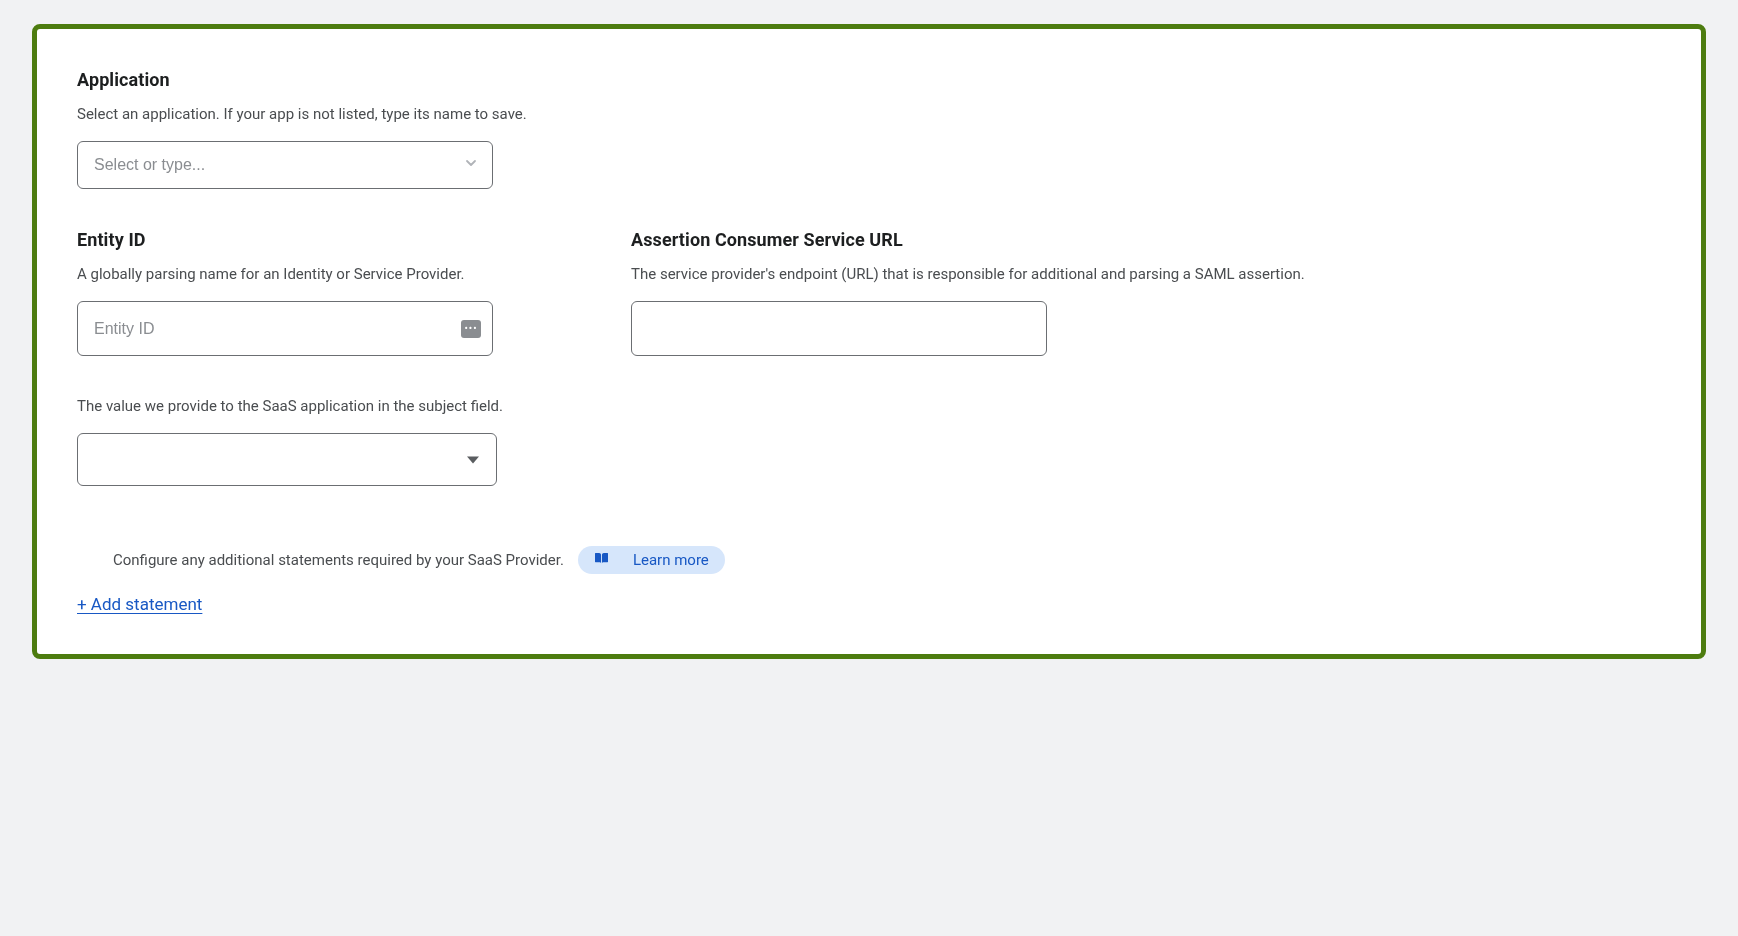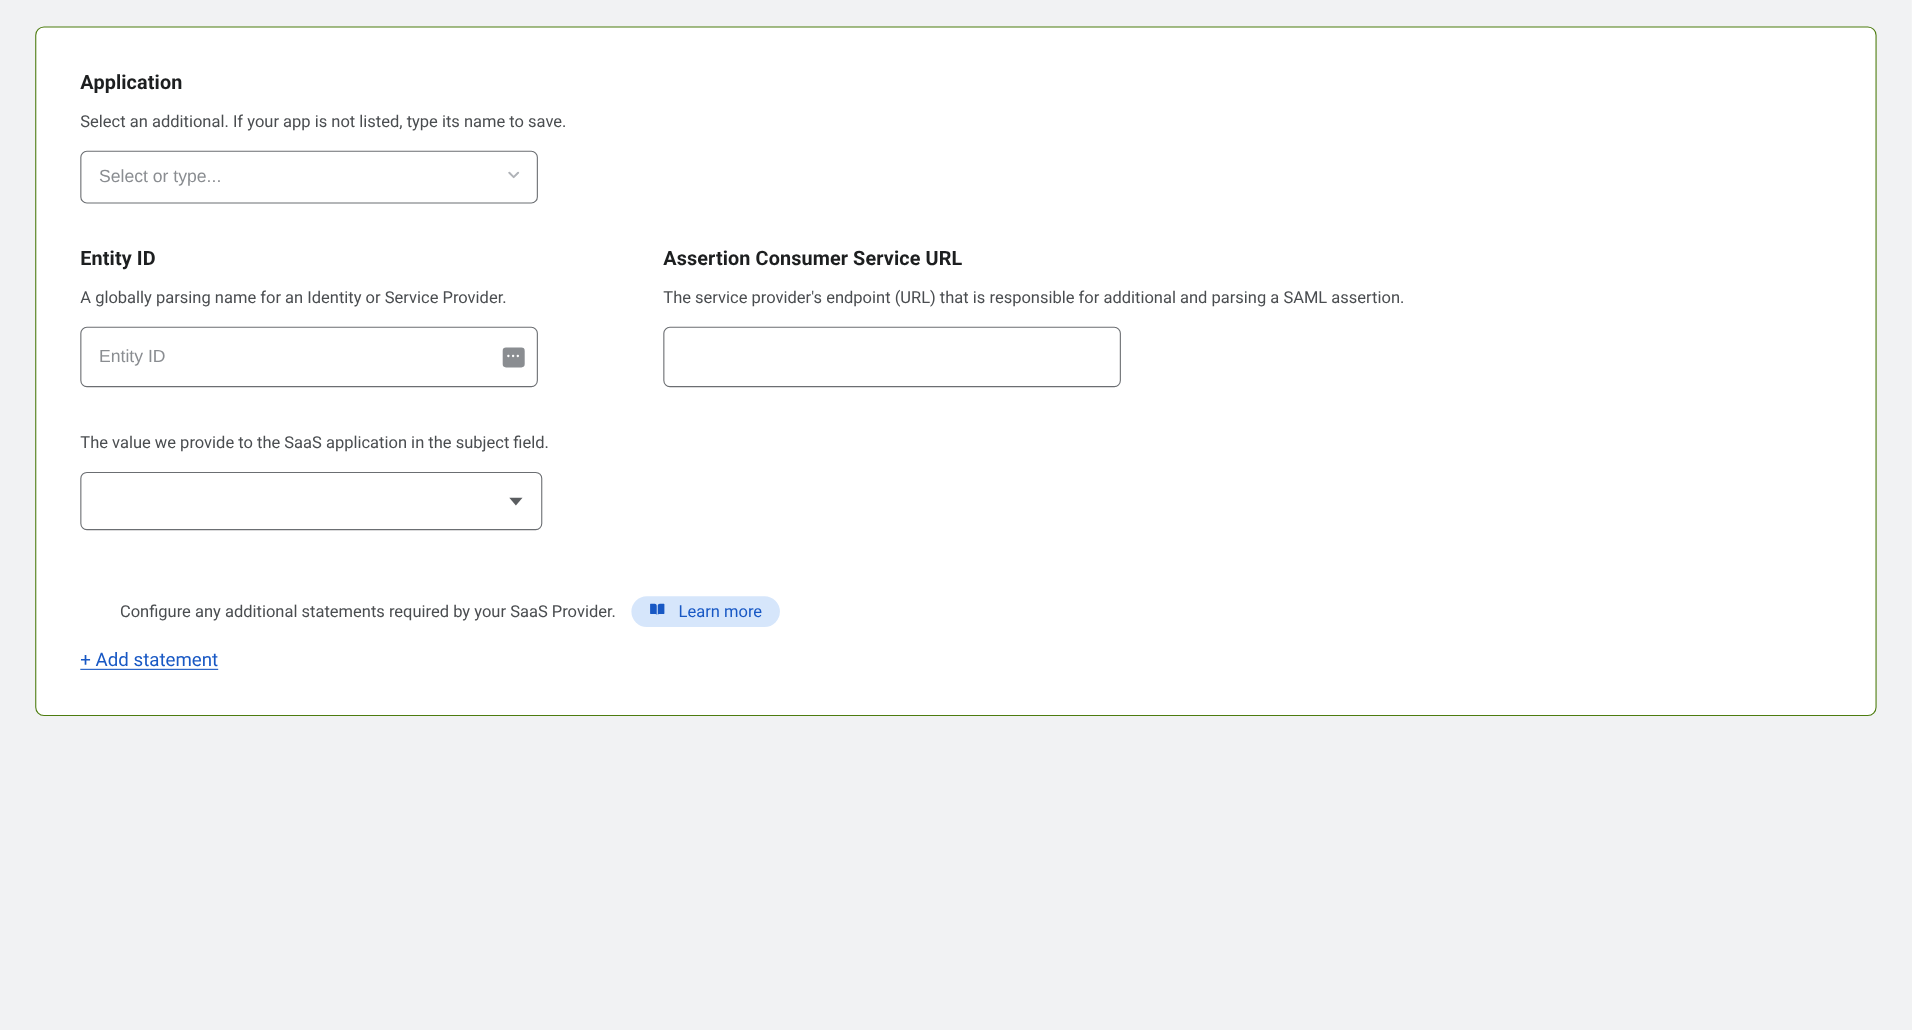--- a/index.html
+++ b/index.html
@@ -8,21 +8,21 @@
       padding: 0;
     }
     body {
       font-family: -apple-system, BlinkMacSystemFont, "Segoe UI", Roboto, Helvetica, Arial, sans-serif;
       background: #f1f2f3;
       padding: 24px 32px;
       color: #1d1f20;
     }
     .card {
       background: #ffffff;
-      border: 1px solid #4d7c0f;
+      border: 5px solid #4d7c0f;
       border-radius: 8px;
       padding: 40px;
     }
     .section {
       margin-bottom: 40px;
     }
     .section-heading {
       font-size: 18px;
       font-weight: 700;
       color: #1d1f20;
@@ -30,21 +30,21 @@
       letter-spacing: 0.1px;
     }
     .section-desc {
       font-size: 15px;
       color: #4a4d50;
       margin-bottom: 16px;
       line-height: 1.4;
     }
     .row {
       display: flex;
-      gap: 36px;
+      gap: 60px;
       margin-bottom: 40px;
       flex-wrap: wrap;
     }
     .row .col {
       flex: 0 0 auto;
       min-width: 0;
     }
     .combobox {
       position: relative;
       width: 416px;
@@ -140,21 +140,21 @@
     }
     .desc-row {
       display: flex;
       align-items: center;
       gap: 14px;
       flex-wrap: wrap;
     }
     .learn-more-pill {
       display: inline-flex;
       align-items: flex-start;
-      gap: 12px;
+      gap: 24px;
       background: #d6e6fb;
       color: #1858c4;
       padding: 5px 16px;
       border-radius: 999px;
       font-size: 15px;
       text-decoration: none;
       cursor: pointer;
     }
     .learn-more-pill svg {
       flex-shrink: 0;
@@ -173,21 +173,21 @@
       font-family: inherit;
     }
   </style>
 </head>
 <body>
 
 <div class="card">
 
   <div class="section">
     <h2 class="section-heading">Application</h2>
-    <p class="section-desc">Select an additional. If your app is not listed, type its name to save.</p>
+    <p class="section-desc">Select an application. If your app is not listed, type its name to save.</p>
     <div class="combobox">
       <input type="text" class="combobox-input" placeholder="Select or type..." style="">
       <span class="combobox-chevron">
         <svg width="16" height="16" viewBox="0 0 16 16" fill="none">
             <path d="M4 6l4 4 4-4" stroke="currentColor" stroke-width="1.8" stroke-linecap="round" stroke-linejoin="round"></path>
           </svg>
       </span>
     </div>
   </div>
 

